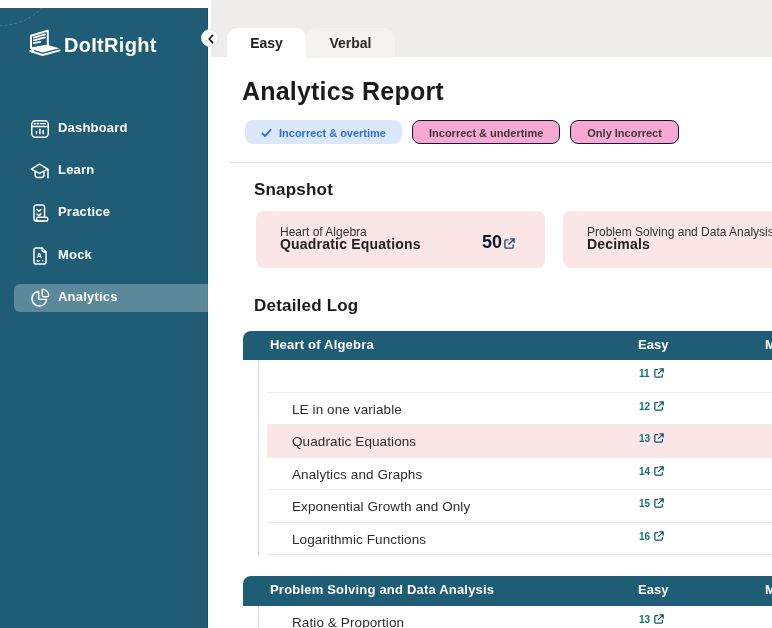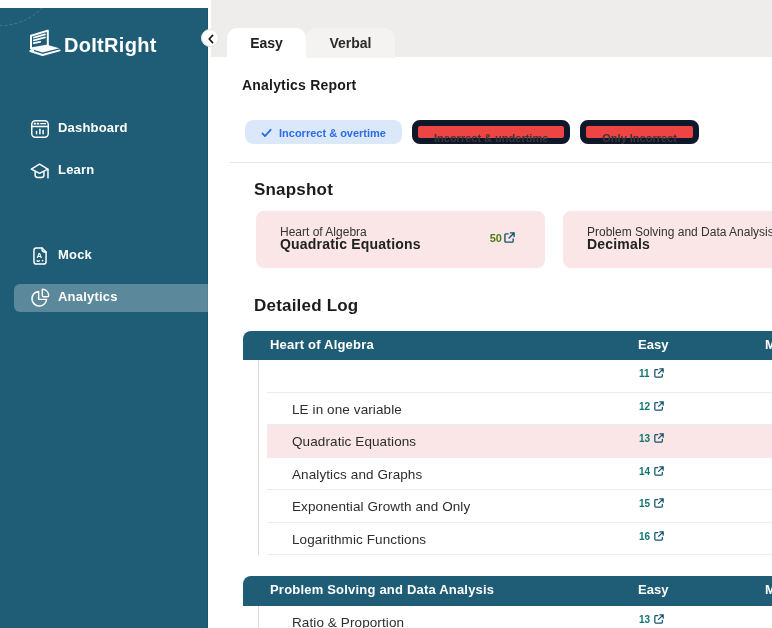--- a/index.html
+++ b/index.html
@@ -20,36 +20,36 @@
 .menu-item.active .ic { left:15px; }
 .menu-item.active .lb { left:44px; }
 
 
 .topband { position:absolute; left:211px; top:0; width:561px; height:57px; background:#eeedeb; }
 .tab { position:absolute; top:28px; height:30px; border-radius:10px 10px 0 0; font-size:14px; font-weight:700;
   color:#222; text-align:center; line-height:31px; }
 .tab.math { left:227px; width:79px; background:#fff; }
 .tab.verbal { left:306px; width:89px; background:#f4f3f1; color:#2b2b2b; }
 
-.h1 { position:absolute; left:242px; top:77px; font-size:14px; font-weight:700; color:#1b1b1b; letter-spacing:.2px; }
+.h1 { position:absolute; left:242px; top:77px; font-size:25px; font-weight:700; color:#1b1b1b; letter-spacing:.2px; }
 
 .chips { position:absolute; left:245px; top:120px; display:flex; gap:10px; }
 .chip { height:24px; line-height:24px; border-radius:8px; font-size:11px; font-weight:700; color:#383838;
-  background:#ef4444; border:6px solid #0f172a; padding:0 16px; white-space:nowrap; }
+  background:#f9a8d4; border:1px solid #0f172a; padding:0 16px; white-space:nowrap; }
 .chip.sel { background:#dbe8fa; border:1px solid #dbe8fa; color:#2c6ce5; padding:0 15px; }
 .chip.sel svg { vertical-align:-1px; margin-right:7px; }
 
 .divider { position:absolute; left:229px; top:162px; width:543px; height:1px; background:#e7e7e7; }
 
 .h2 { position:absolute; font-size:17px; font-weight:700; color:#1b1b1b; letter-spacing:.2px; }
 
 .card { position:absolute; top:211px; height:57px; background:#fae6e6; border-radius:8px; }
 .card .t1 { position:absolute; left:24px; top:14px; font-size:12px; color:#333; font-weight:400; }
 .card .t2 { position:absolute; left:24px; top:24.5px; font-size:14px; color:#222; font-weight:700; letter-spacing:.2px; }
-.card .num { position:absolute; right:30px; top:21px; font-size:11px; font-weight:700; color:#4d7c0f; }
+.card .num { position:absolute; right:30px; top:21px; font-size:18px; font-weight:700; color:#0f172a; }
 
 .thead { position:absolute; left:243px; width:660px; height:29px; background:#1f5d76; border-radius:8px 8px 0 0;
   color:#fff; }
 .thead .c1 { position:absolute; left:27px; top:6px; font-size:13px; font-weight:700; letter-spacing:.2px; }
 .thead .c2 { position:absolute; left:395px; top:6px; font-size:13px; font-weight:700; }
 .thead .c3 { position:absolute; left:522px; top:6px; font-size:13px; font-weight:700; }
 
 .vline { position:absolute; left:258px; width:1px; background:#dcdcdc; }
 .tbody { position:absolute; left:267px; width:636px; }
 .row { position:relative; height:32.5px; border-bottom:1px solid #ececec; }
@@ -90,20 +90,29 @@
 
   <div class="menu-item" style="top:149px;">
     <svg class="ic" width="22" height="22" viewBox="0 0 24 24" fill="none" stroke="#fff" stroke-width="1.6" stroke-linecap="round" stroke-linejoin="round">
       <path d="M11.5 4.5 L2.5 10 L11.5 14.5 L20.5 10 Z"></path>
       <path d="M6.7 12.5 v4.4 c0 1.2 2.2 2.3 4.8 2.3 s4.8-1.1 4.8-2.3 V12.5"></path>
       <path d="M20.7 10.2 V19.5"></path>
     </svg>
     <div class="lb">Learn</div>
   </div>
 
+  <div class="menu-item" style="top:191px;">
+    <svg class="ic" width="22" height="22" viewBox="0 0 24 24" fill="none" stroke="#fff" stroke-width="1.6" stroke-linecap="round" stroke-linejoin="round">
+      <path d="M16 20.8 H8 a2.6 2.6 0 0 1 -2.6 -2.6 V5.8 A2.6 2.6 0 0 1 8 3.2 h6.4 a2.6 2.6 0 0 1 2.6 2.6 V16"></path>
+      <path d="M8.6 8.2 l2.2 2 L13 8.2"></path>
+      <path d="M8.6 13 l2.2 2 L13 13"></path>
+      <path d="M10.2 20.7 a2 2 0 0 1 0 -4 h8.3 a2 2 0 0 1 0 4 z"></path>
+    </svg>
+    <div class="lb">Practice</div>
+  </div>
 
   <div class="menu-item" style="top:234px;">
     <svg class="ic" width="22" height="22" viewBox="0 0 24 24" fill="none" stroke="#fff" stroke-width="1.6" stroke-linecap="round" stroke-linejoin="round">
       <path d="M14.2 3.2 H8 A2.6 2.6 0 0 0 5.4 5.8 v12.4 A2.6 2.6 0 0 0 8 20.8 h8 a2.6 2.6 0 0 0 2.6 -2.6 V7.6 Z"></path>
       <path d="M14.2 3.2 V5 a2.6 2.6 0 0 0 2.6 2.6 h1.8"></path>
       <text x="11.3" y="14.6" text-anchor="middle" font-size="8.5" font-weight="bold" fill="#fff" stroke="none" font-family="Liberation Sans">A</text>
       <path d="M8.8 17.2 c.7 .9 1.7 .9 2.4 0" stroke-width="1.5"></path>
       <circle cx="14.8" cy="17" r="1" fill="#fff" stroke="none"></circle>
     </svg>
     <div class="lb">Mock</div>

